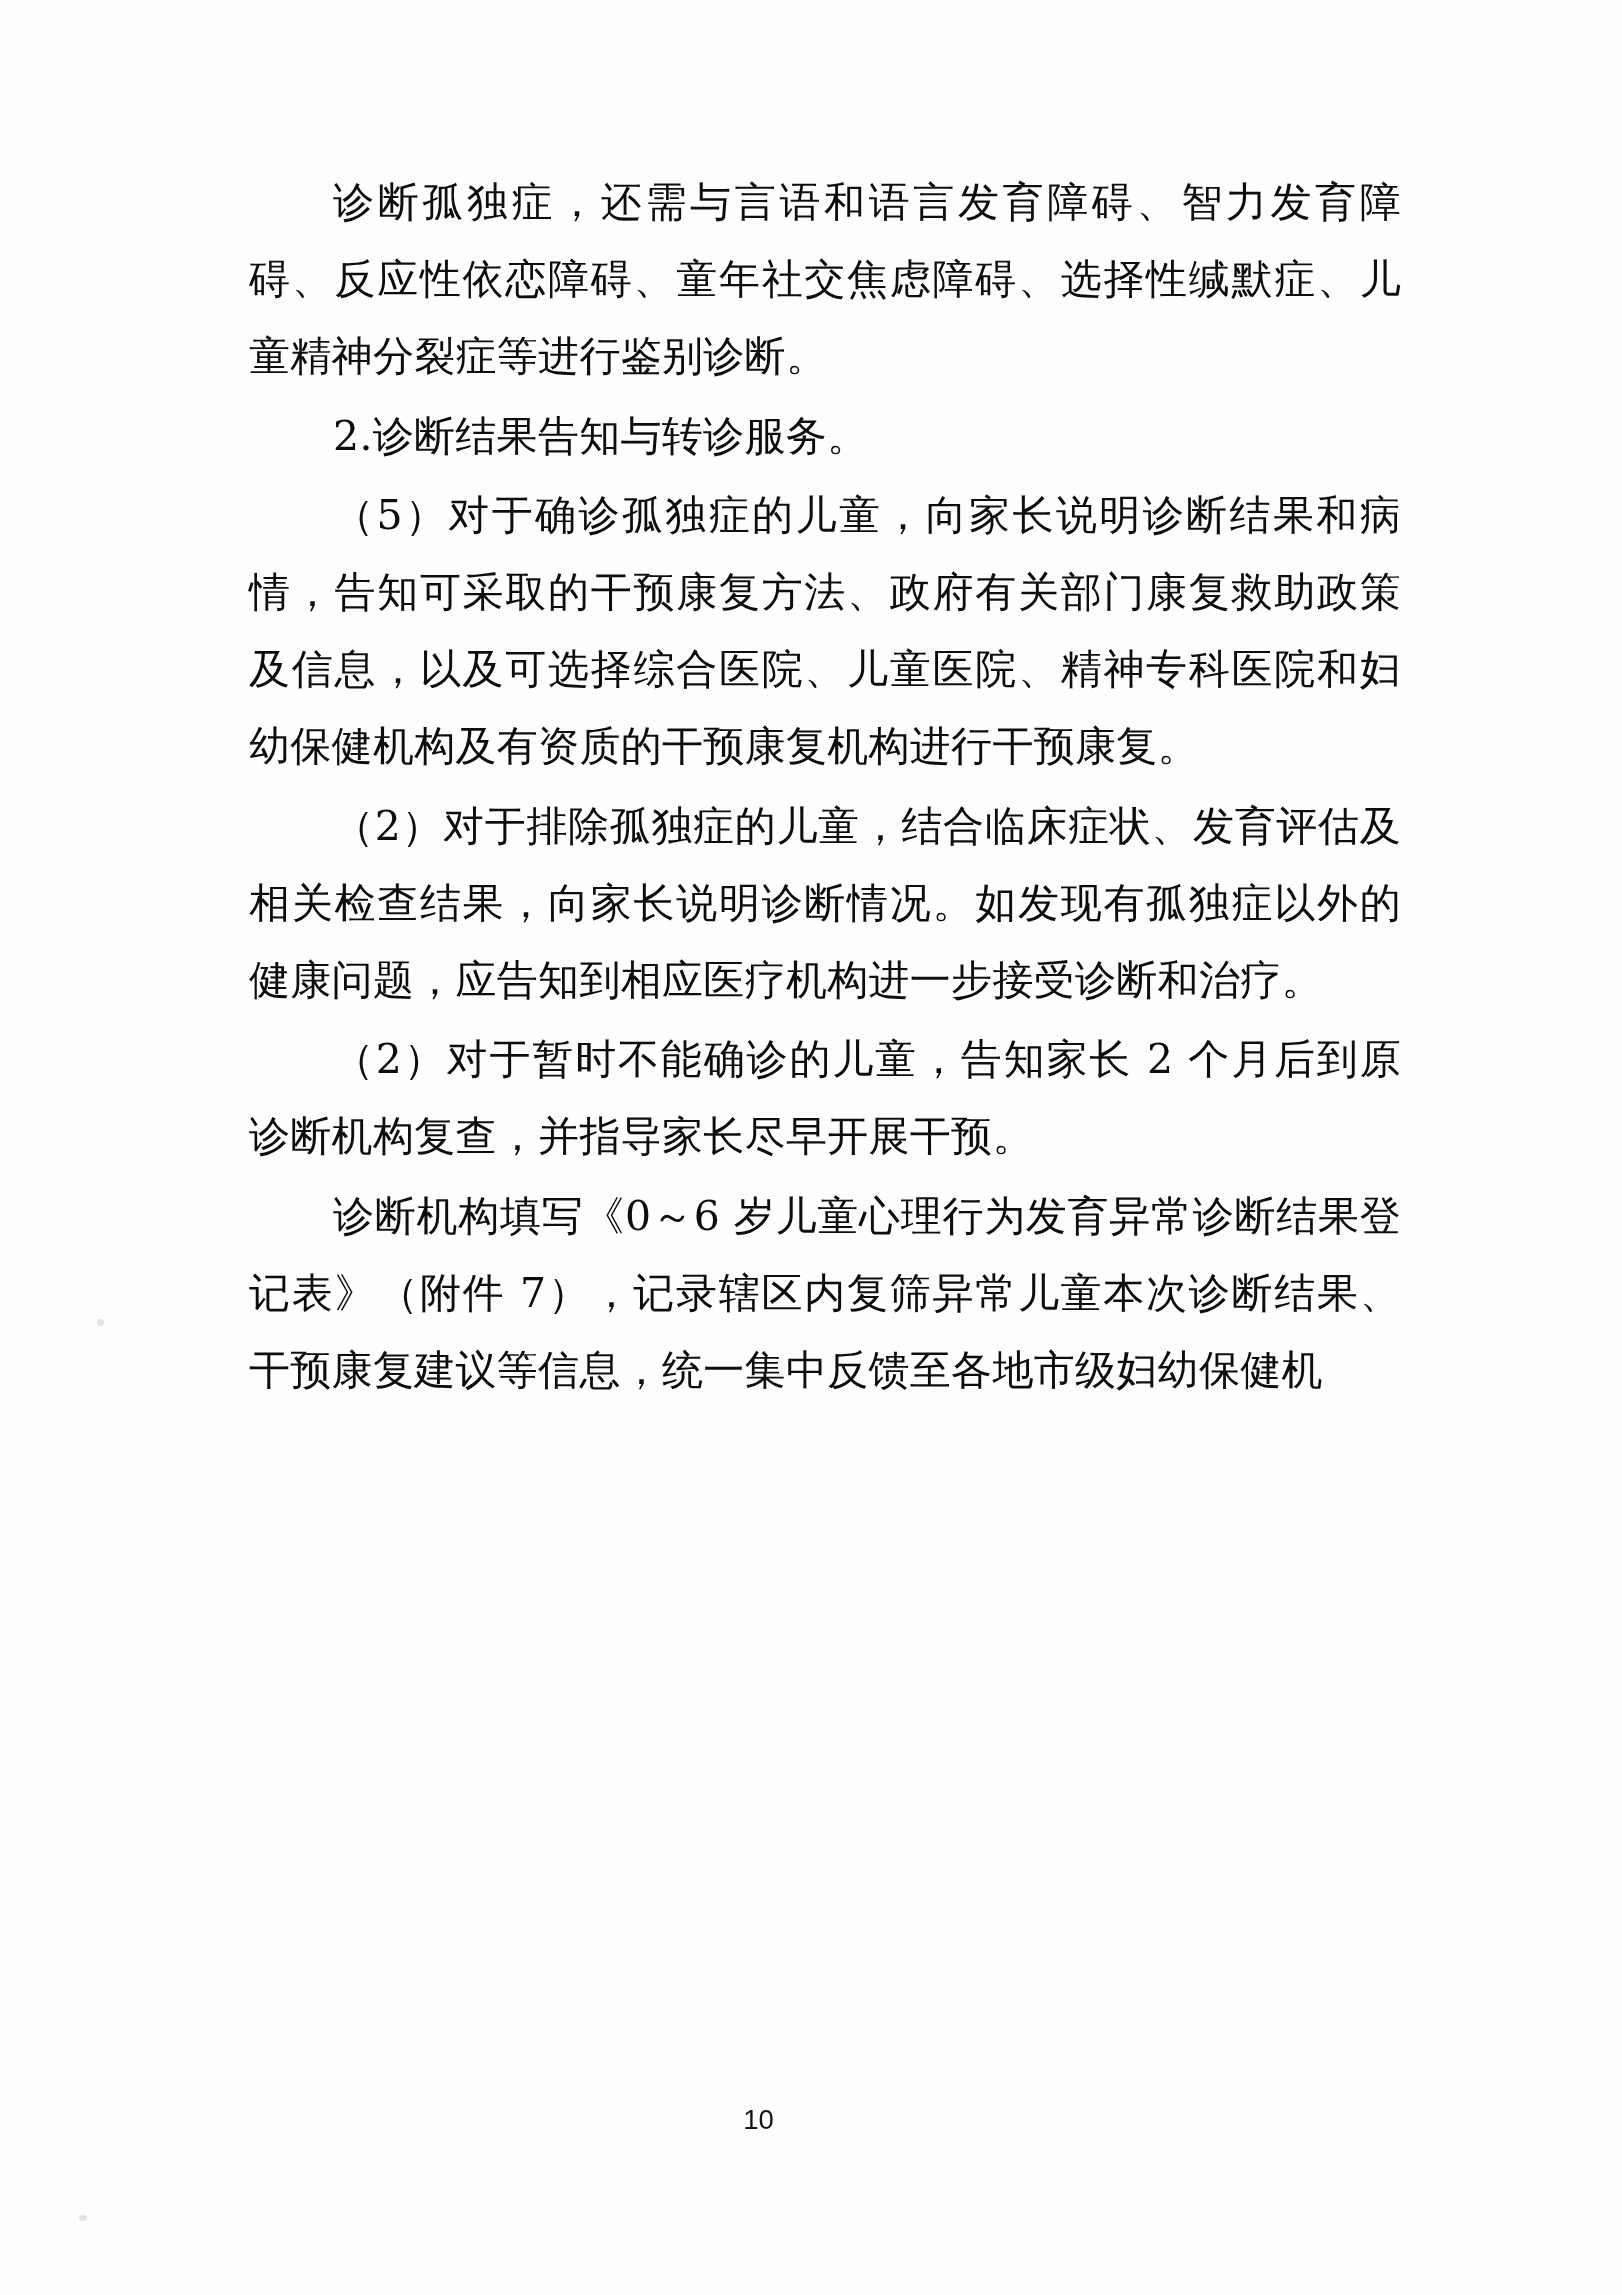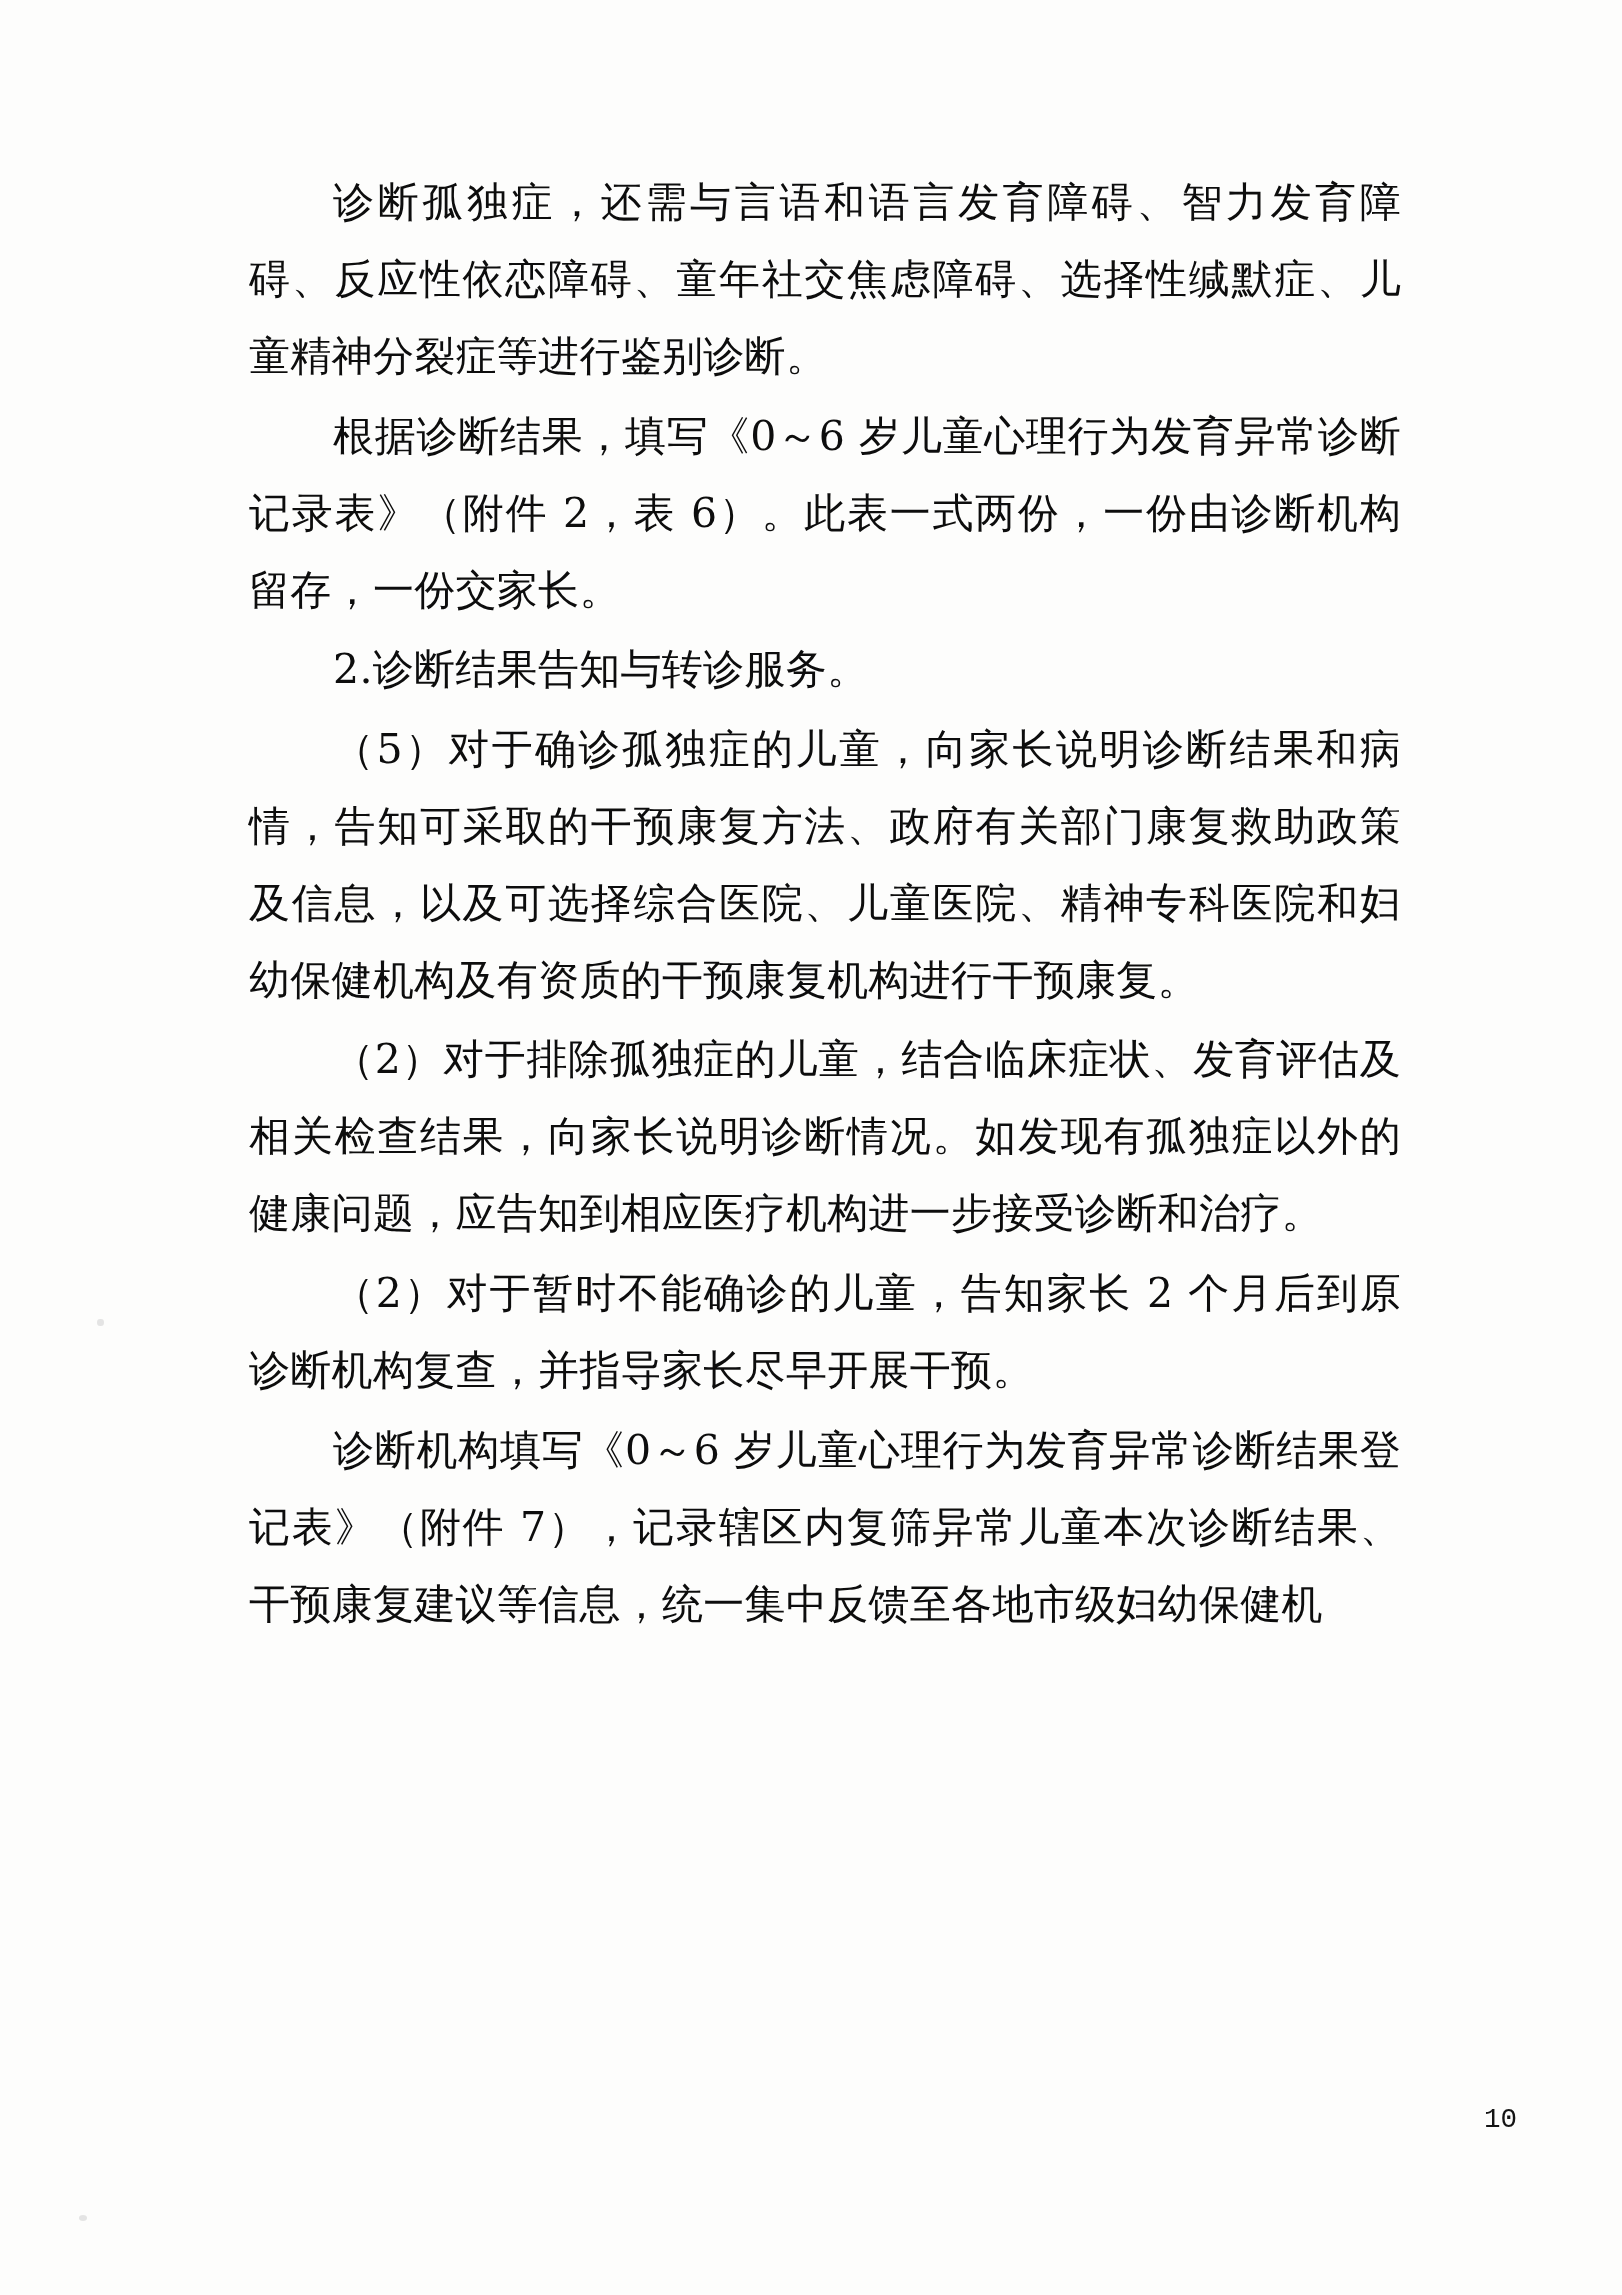--- a/index.html
+++ b/index.html
@@ -30,43 +30,42 @@
     text-justify: inter-ideograph;
     margin: 0 0 2.6px 0;
     letter-spacing: 0.3px;
     text-indent: 84px;
   }
   .page-number {
     position: absolute;
     left: 0;
     top: 2104px;
     width: 1517px;
-    text-align: right;
-    font-family: Liberation Mono, monospace;
+    text-align: center;
+    font-family: Liberation Sans, sans-serif;
     font-size: 27.5px;
     color: #141414;
   }
   .speck {
     position: absolute;
     background: #cfcfcf;
     border-radius: 50%;
     opacity: .55;
   }
 </style>
 </head>
 <body>
 
 <div class="page">
 
   <div class="speck" style="left:97px;top:1319px;width:6.5px;height:6.5px;"></div>
   <div class="speck" style="left:79px;top:2215px;width:7.9px;height:5.9px;"></div>
 
   <div class="content">
     <p class="para">诊断孤独症，还需与言语和语言发育障碍、智力发育障碍、反应性依恋障碍、童年社交焦虑障碍、选择性缄默症、儿童精神分裂症等进行鉴别诊断。</p>
-    <p class="para">根据诊断结果，填写《0～6 岁儿童心理行为发育异常诊断记录表》（附件 2，表 6）。此表一式两份，一份由诊断机构留存，一份交家长。</p>
     <p class="para">2.诊断结果告知与转诊服务。</p>
     <p class="para">（5）对于确诊孤独症的儿童，向家长说明诊断结果和病情，告知可采取的干预康复方法、政府有关部门康复救助政策及信息，以及可选择综合医院、儿童医院、精神专科医院和妇幼保健机构及有资质的干预康复机构进行干预康复。</p>
     <p class="para">（2）对于排除孤独症的儿童，结合临床症状、发育评估及相关检查结果，向家长说明诊断情况。如发现有孤独症以外的健康问题，应告知到相应医疗机构进一步接受诊断和治疗。</p>
     <p class="para">（2）对于暂时不能确诊的儿童，告知家长 2 个月后到原诊断机构复查，并指导家长尽早开展干预。</p>
     <p class="para">诊断机构填写《0～6 岁儿童心理行为发育异常诊断结果登记表》（附件 7），记录辖区内复筛异常儿童本次诊断结果、干预康复建议等信息，统一集中反馈至各地市级妇幼保健机</p>
   </div>
 
   <div class="page-number">10</div>
 
 </div>

